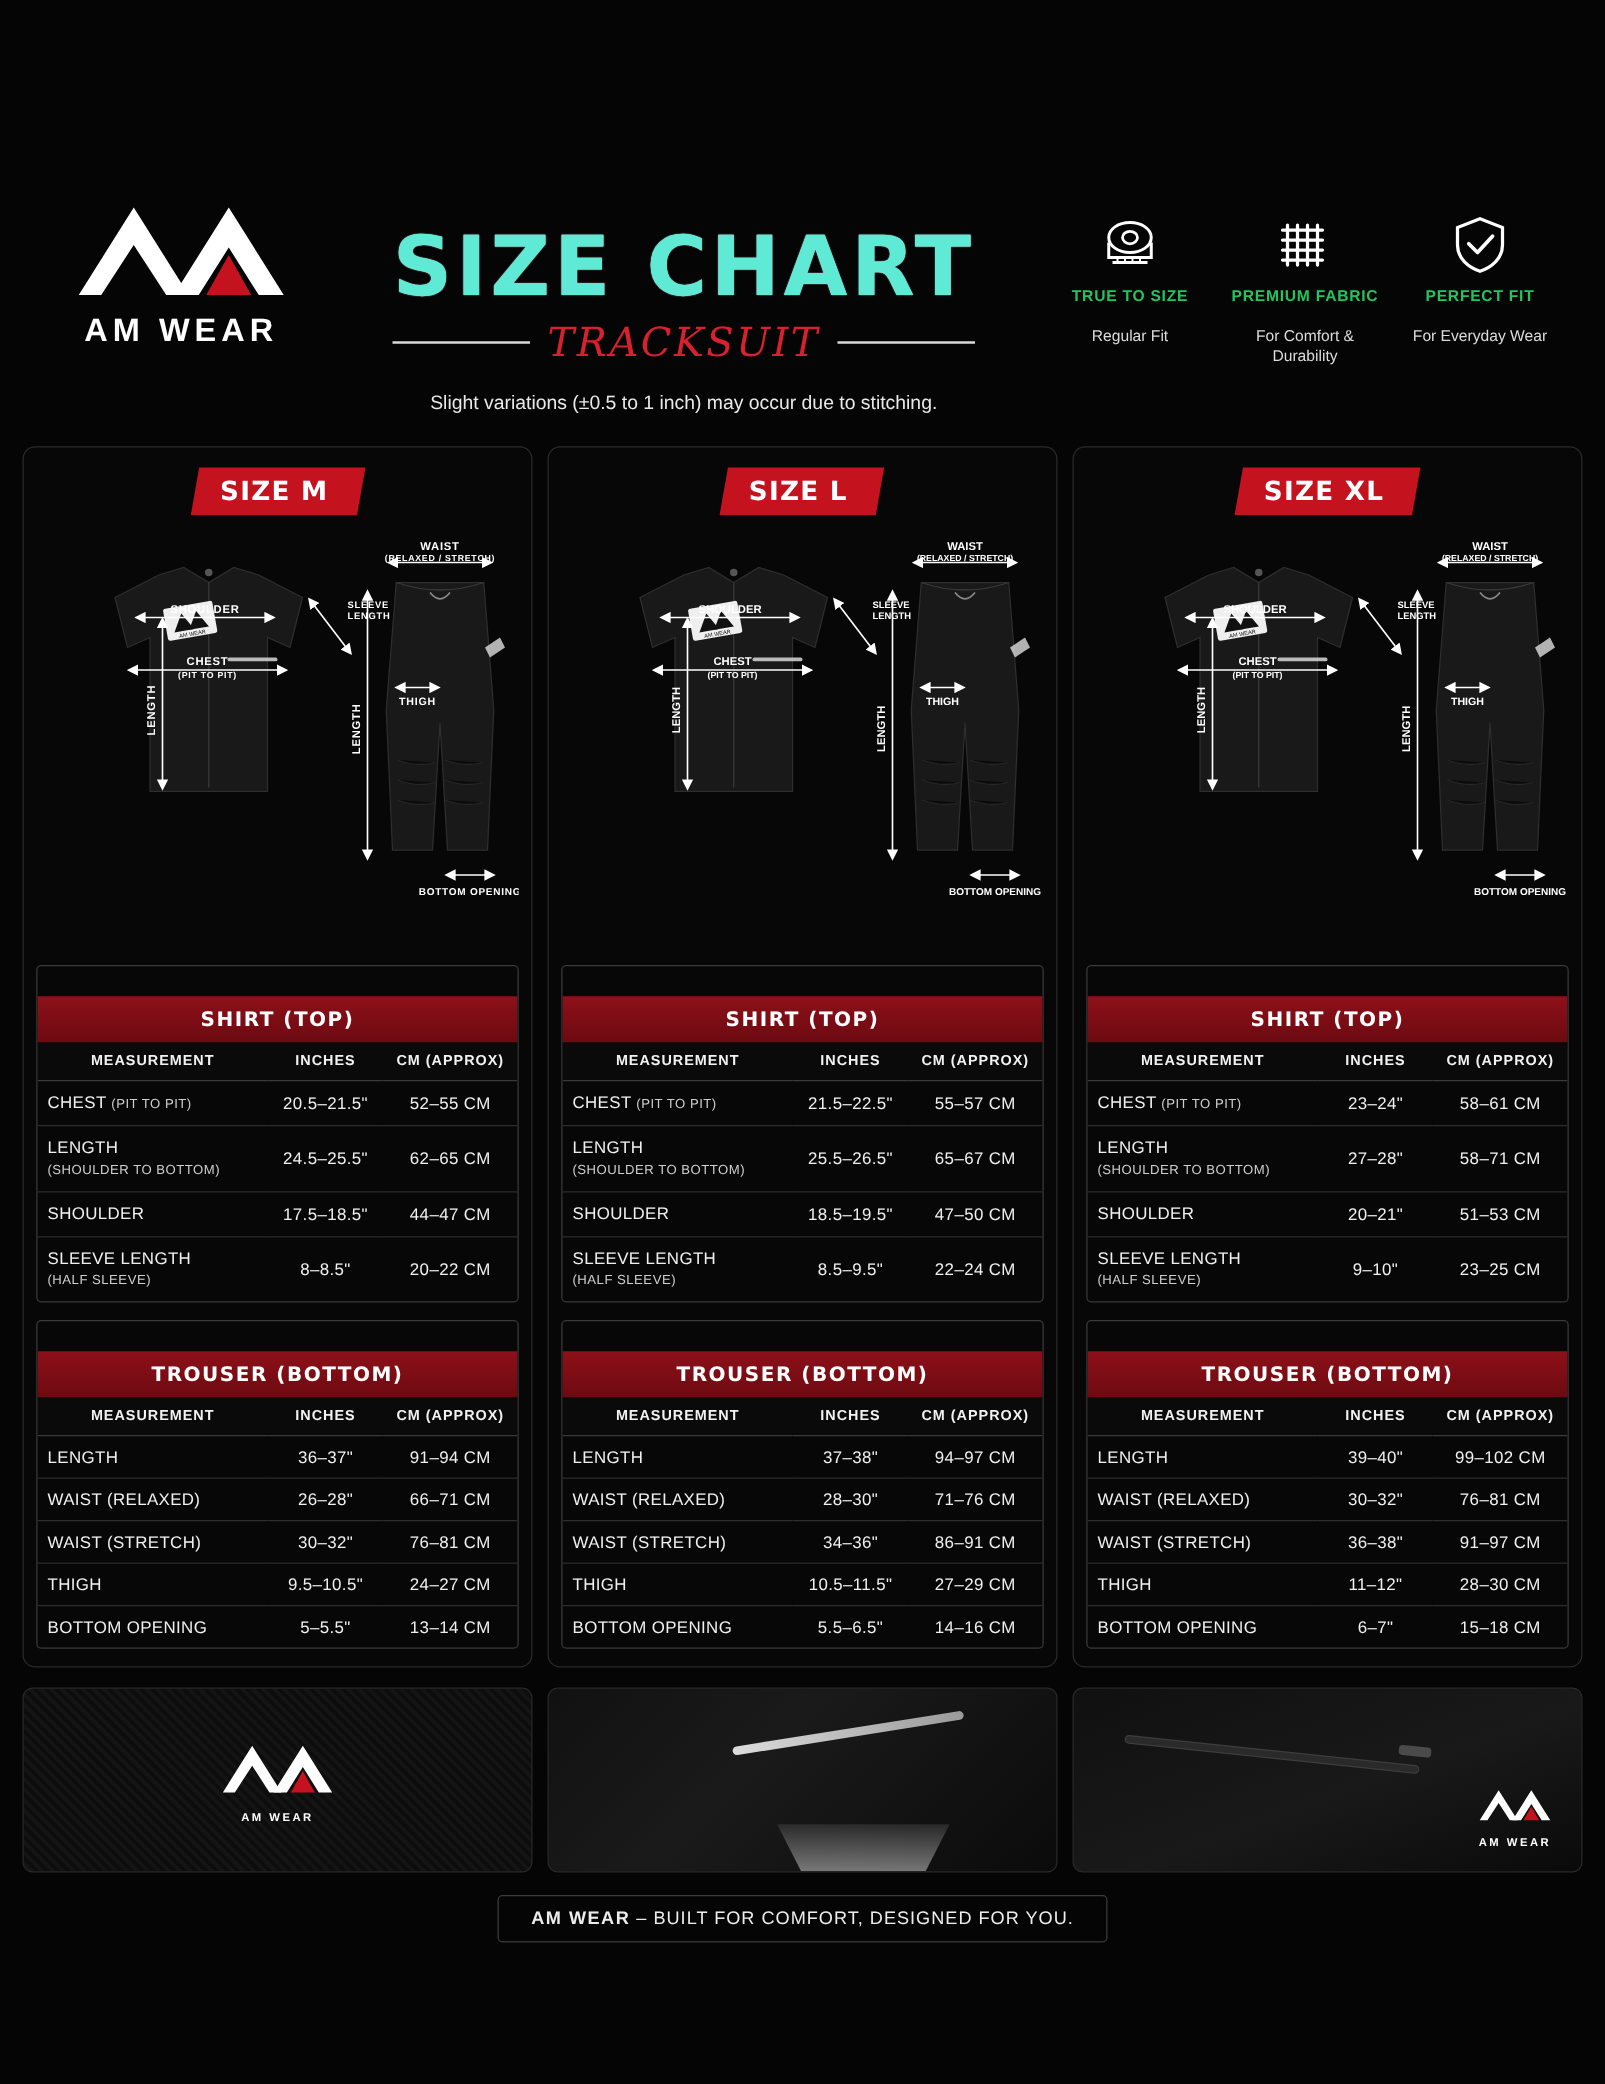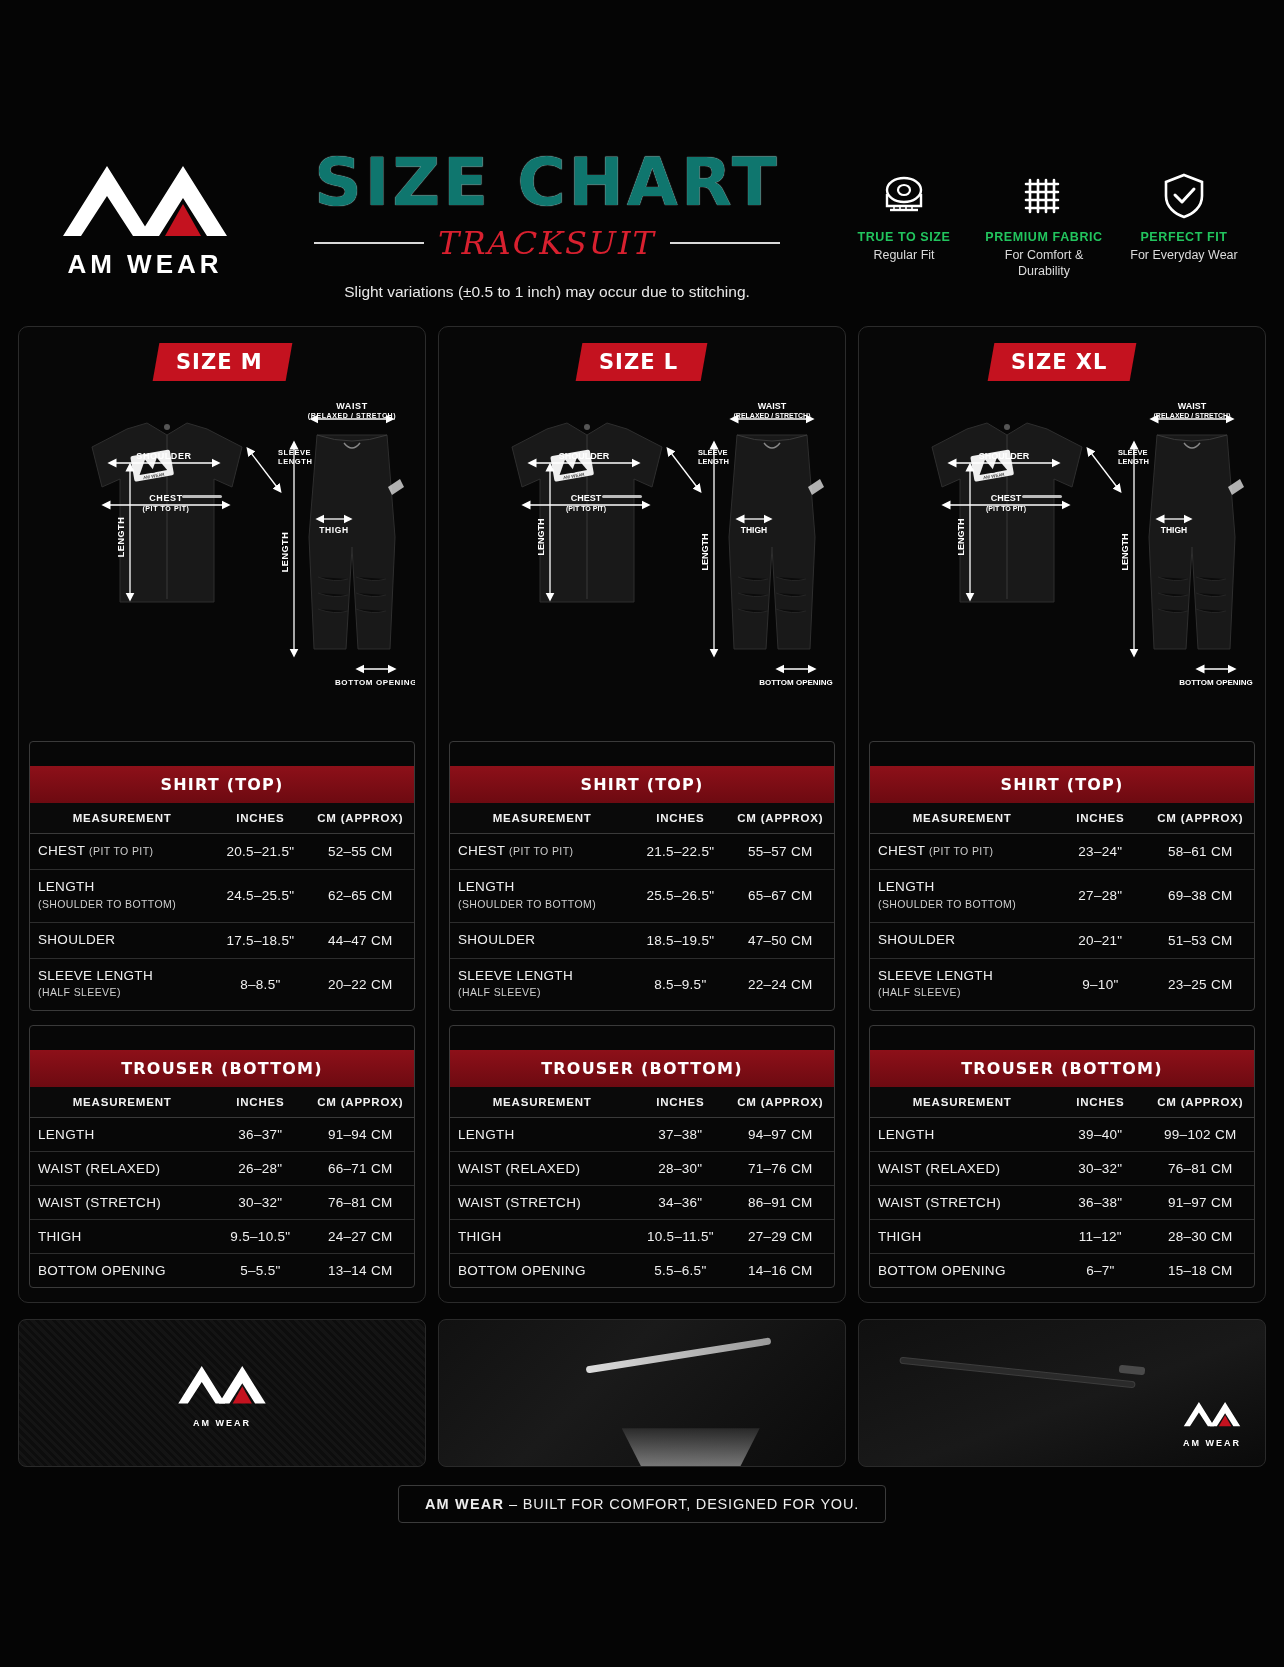--- a/index.html
+++ b/index.html
@@ -47,22 +47,23 @@
     flex: 1 1 auto;
     text-align: center;
     padding-top: 2px;
   }
   .title-main {
     font-family: "DejaVu Sans", sans-serif;
     font-size: 66px;
     font-weight: bold;
     letter-spacing: 3px;
     line-height: 1;
-    color: #0f766e;
+    color: #5eead4;
     text-shadow: 0 0 1px #fff;
+    margin-top: 31px;
   }
   .title-sub-wrap {
     display: flex;
     align-items: center;
     justify-content: center;
     gap: 14px;
     margin-top: 8px;
   }
   .title-sub-line {
     height: 2px; width: 110px; background: #fff; opacity: .85;
@@ -96,21 +97,21 @@
   .feature .ftitle {
     font-size: 12.5px;
     font-weight: bold;
     letter-spacing: .6px;
     margin-top: 6px;
     color: #22c55e;
   }
   .feature .fsub {
     font-size: 12.5px;
     color: #dcdcdc;
-    margin-top: 3px;
+    margin-top: 17px;
     line-height: 1.3;
   }
 
   
   .cols {
     display: flex;
     gap: 12px;
     padding: 22px 18px 0 18px;
   }
   .col {
@@ -650,21 +651,21 @@
           </thead>
           <tbody>
             <tr>
               <td class="measure-label"><span>CHEST</span> <span class="sub">(PIT TO PIT)</span></td>
               <td class="c">23–24"</td>
               <td class="c">58–61 CM</td>
             </tr>
             <tr>
               <td class="measure-label"><span>LENGTH</span><br><span class="sub">(SHOULDER TO BOTTOM)</span></td>
               <td class="c">27–28"</td>
-              <td class="c">69–38 CM</td>
+              <td class="c">58–71 CM</td>
             </tr>
             <tr>
               <td class="measure-label"><span>SHOULDER</span></td>
               <td class="c">20–21"</td>
               <td class="c">51–53 CM</td>
             </tr>
             <tr>
               <td class="measure-label"><span>SLEEVE LENGTH</span><br><span class="sub">(HALF SLEEVE)</span></td>
               <td class="c">9–10"</td>
               <td class="c">23–25 CM</td>

